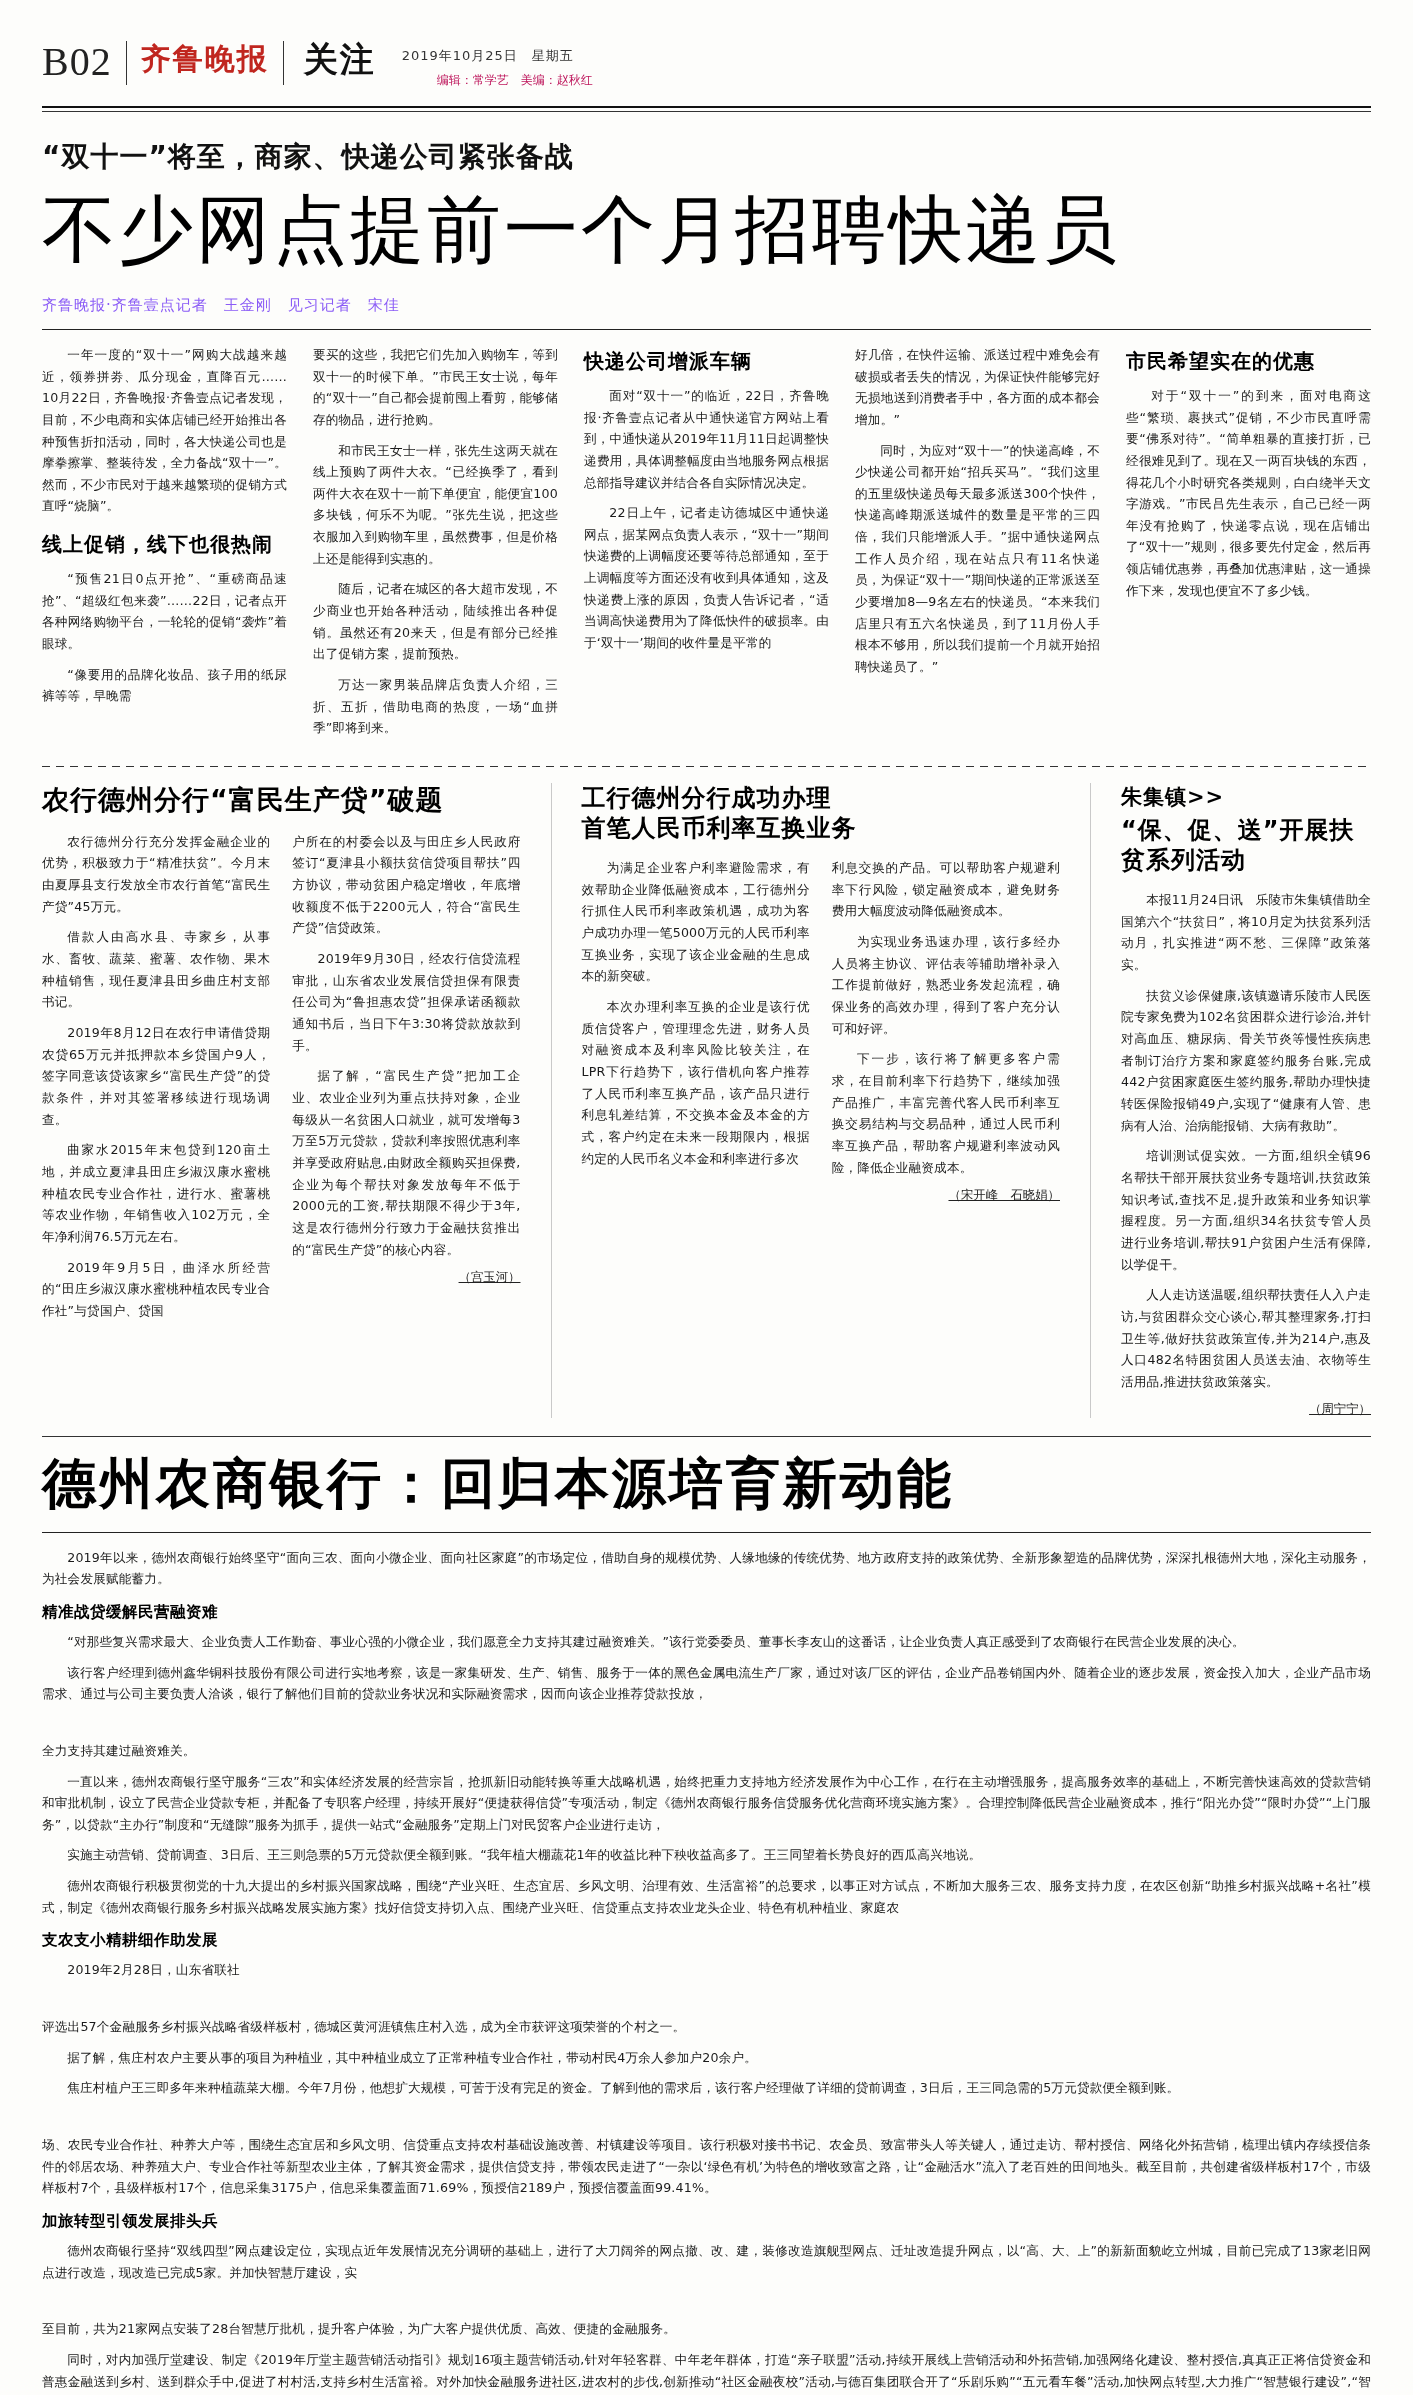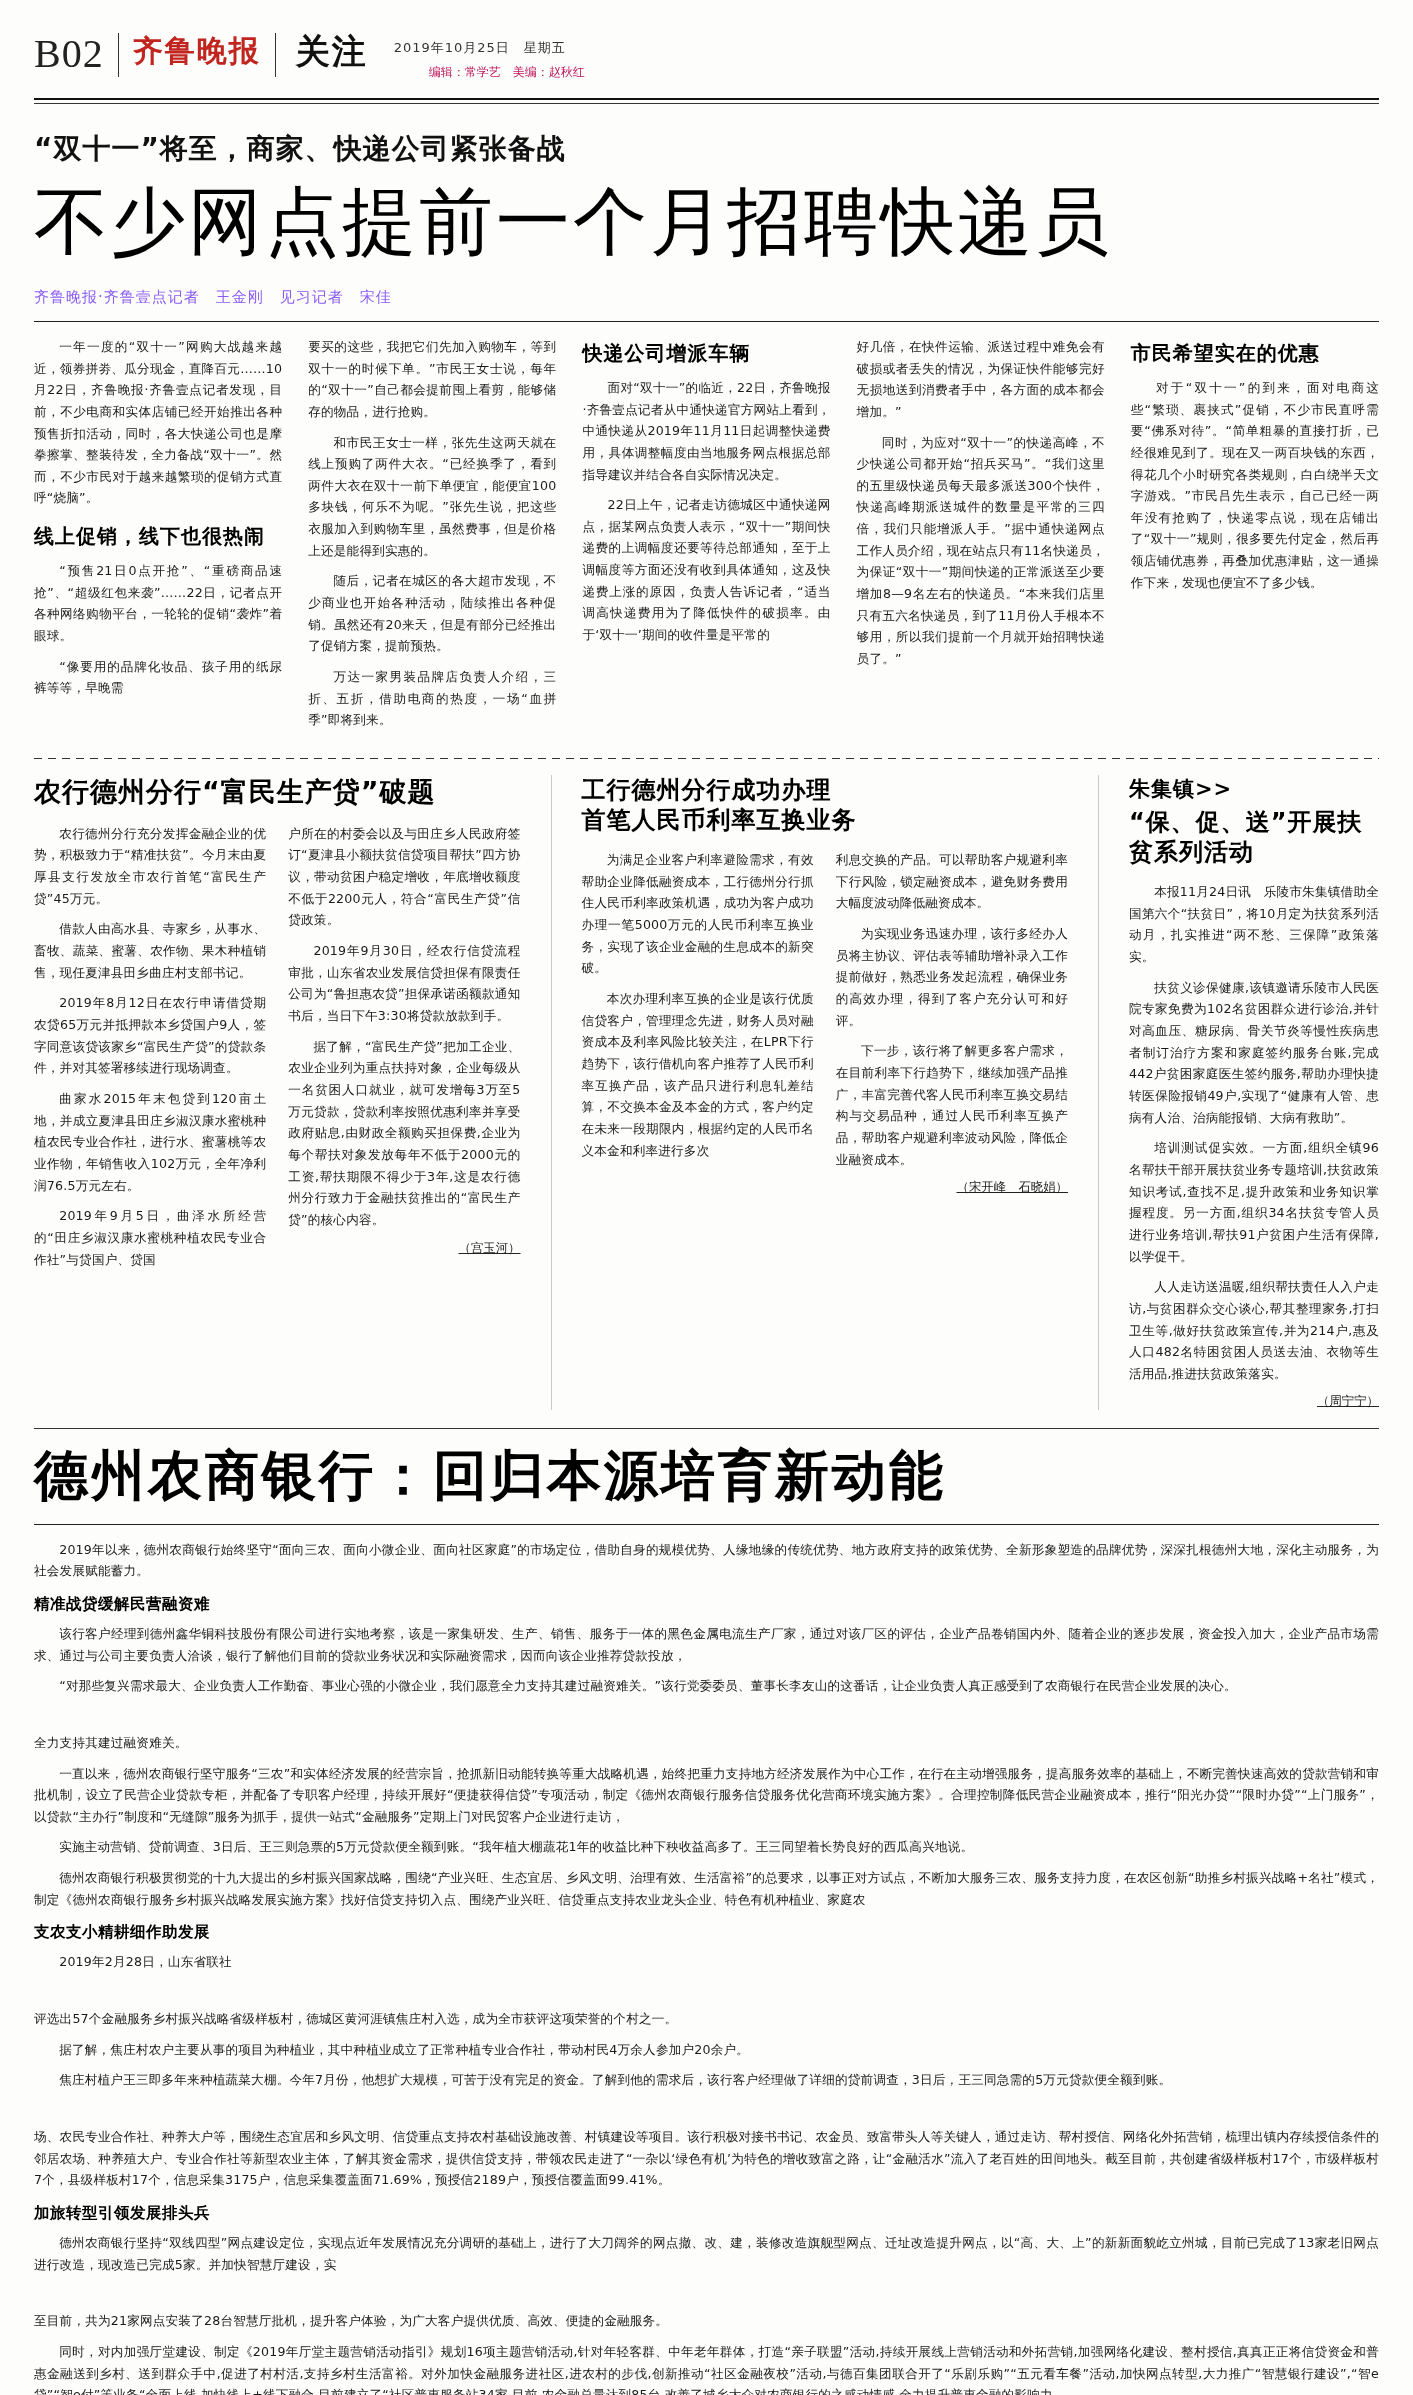--- a/index.html
+++ b/index.html
@@ -3,21 +3,21 @@
 <meta charset="utf-8">
 <style>
   html,body{margin:0;padding:0;}
   body{
     width:1413px;height:2395px;
     background:#fdfdfb;
     font-family:"DejaVu Sans","Liberation Sans",sans-serif;
     color:#111;
     -webkit-font-smoothing:antialiased;
   }
-  .page{position:relative;width:1413px;height:2241px;padding:0;box-sizing:border-box;}
+  .page{position:relative;width:1413px;height:2241px;padding:8px;box-sizing:border-box;}
   
   .masthead{position:relative;display:flex;align-items:flex-start;padding:28px 34px 0 34px;}
   .folio{
     font-family:"Liberation Serif","DejaVu Serif",serif;
     font-size:40px;letter-spacing:1px;color:#222;font-weight:400;line-height:1;
     padding-top:6px;
   }
   .rule-v{width:1px;background:#333;height:44px;margin:0 14px;align-self:center;}
   .paper-name{
     font-family:"DejaVu Serif","Liberation Serif",serif;
@@ -208,22 +208,22 @@
 
   <div class="blockrule"></div>
 
   <div class="feature-headline">德州农商银行：回归本源培育新动能</div>
   <div class="feature-rule"></div>
 
   <div class="bottom">
     <div class="col">
       <p class="t">2019年以来，德州农商银行始终坚守“面向三农、面向小微企业、面向社区家庭”的市场定位，借助自身的规模优势、人缘地缘的传统优势、地方政府支持的政策优势、全新形象塑造的品牌优势，深深扎根德州大地，深化主动服务，为社会发展赋能蓄力。</p>
       <h4 class="minor">精准战贷缓解民营融资难</h4>
+      <p class="t">“对那些复兴需求最大、企业负责人工作勤奋、事业心强的小微企业，我们愿意全力支持其建过融资难关。”该行党委委员、董事长李友山的这番话，让企业负责人真正感受到了农商银行在民营企业发展的决心。</p>
       <p class="t">该行客户经理到德州鑫华铜科技股份有限公司进行实地考察，该是一家集研发、生产、销售、服务于一体的黑色金属电流生产厂家，通过对该厂区的评估，企业产品卷销国内外、随着企业的逐步发展，资金投入加大，企业产品市场需求、通过与公司主要负责人洽谈，银行了解他们目前的贷款业务状况和实际融资需求，因而向该企业推荐贷款投放，</p>
-      <p class="t">“对那些复兴需求最大、企业负责人工作勤奋、事业心强的小微企业，我们愿意全力支持其建过融资难关。”该行党委委员、董事长李友山的这番话，让企业负责人真正感受到了农商银行在民营企业发展的决心。</p>
     </div>
     <div class="col">
       <p class="t noind">全力支持其建过融资难关。</p>
       <p class="t">一直以来，德州农商银行坚守服务“三农”和实体经济发展的经营宗旨，抢抓新旧动能转换等重大战略机遇，始终把重力支持地方经济发展作为中心工作，在行在主动增强服务，提高服务效率的基础上，不断完善快速高效的贷款营销和审批机制，设立了民营企业贷款专柜，并配备了专职客户经理，持续开展好“便捷获得信贷”专项活动，制定《德州农商银行服务信贷服务优化营商环境实施方案》。合理控制降低民营企业融资成本，推行“阳光办贷”“限时办贷”“上门服务”，以贷款“主办行”制度和“无缝隙”服务为抓手，提供一站式“金融服务”定期上门对民贸客户企业进行走访，</p>
       <p class="t">实施主动营销、贷前调查、3日后、王三则急票的5万元贷款便全额到账。“我年植大棚蔬花1年的收益比种下秧收益高多了。王三同望着长势良好的西瓜高兴地说。</p>
       <p class="t">德州农商银行积极贯彻党的十九大提出的乡村振兴国家战略，围绕“产业兴旺、生态宜居、乡风文明、治理有效、生活富裕”的总要求，以事正对方试点，不断加大服务三农、服务支持力度，在农区创新“助推乡村振兴战略+名社”模式，制定《德州农商银行服务乡村振兴战略发展实施方案》找好信贷支持切入点、围绕产业兴旺、信贷重点支持农业龙头企业、特色有机种植业、家庭农</p>
       <h4 class="minor">支农支小精耕细作助发展</h4>
       <p class="t">2019年2月28日，山东省联社</p>
     </div>
     <div class="col">

